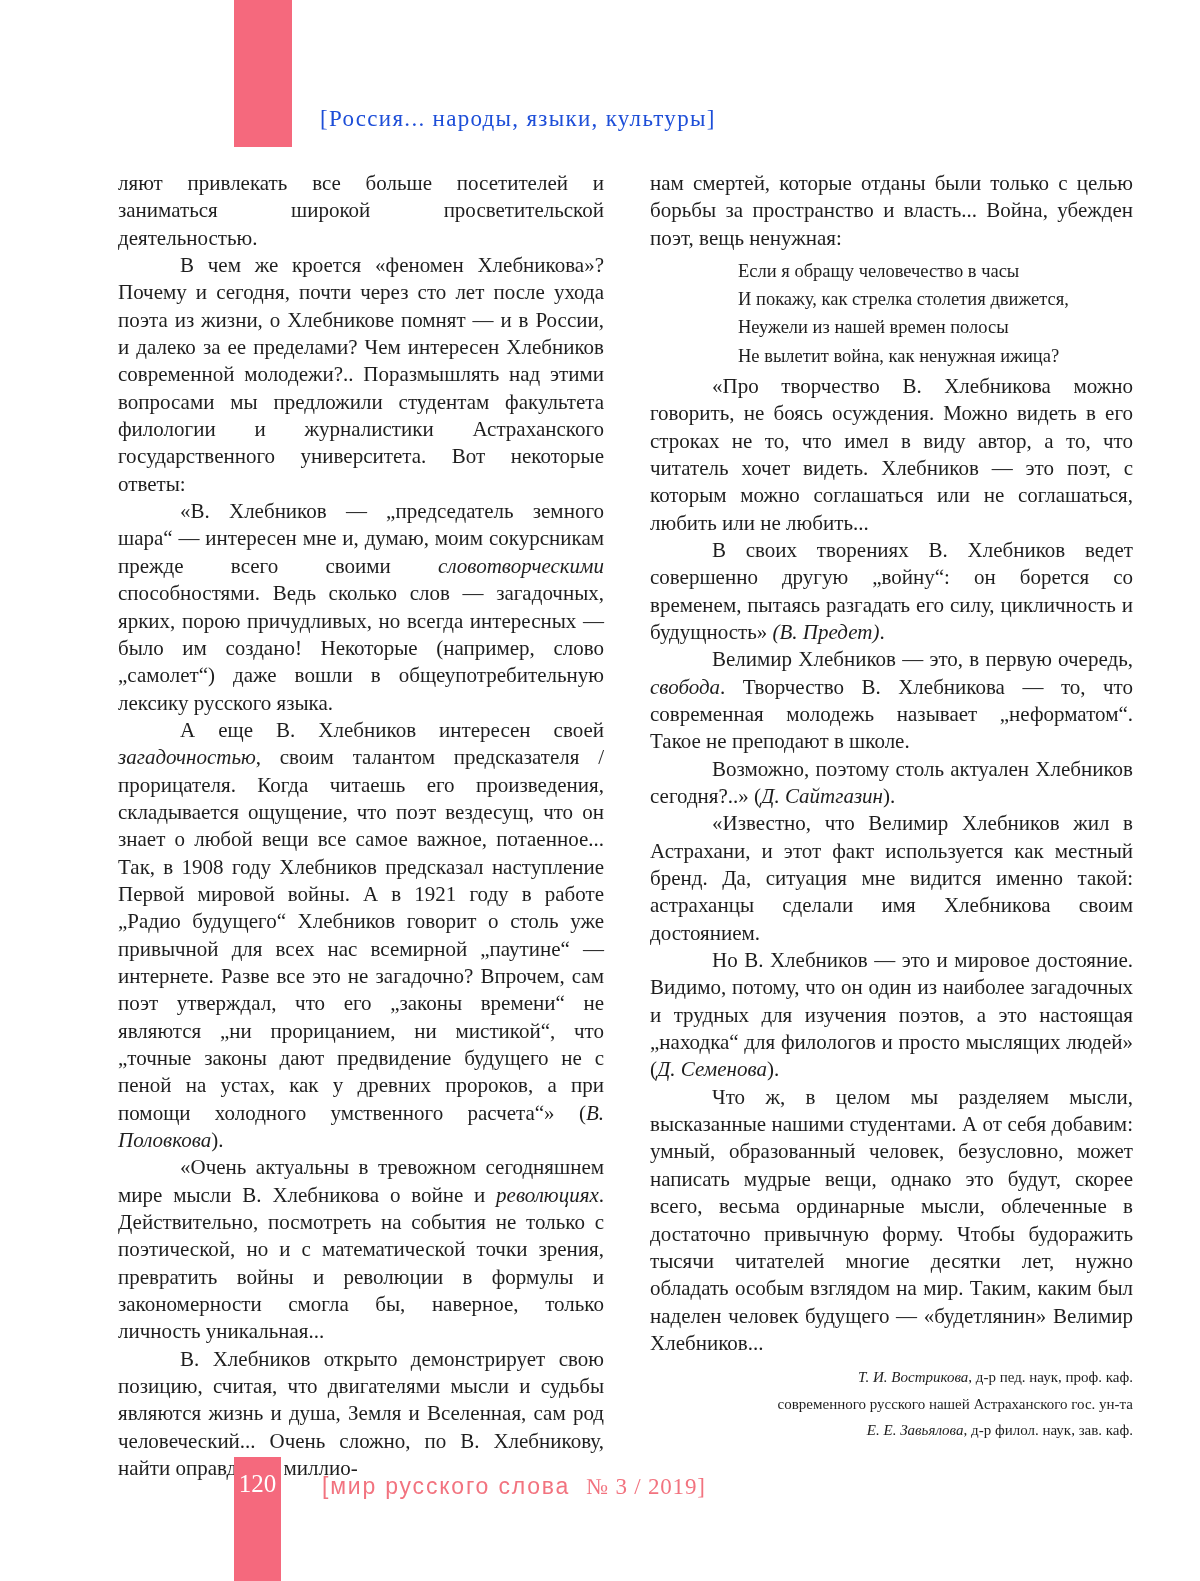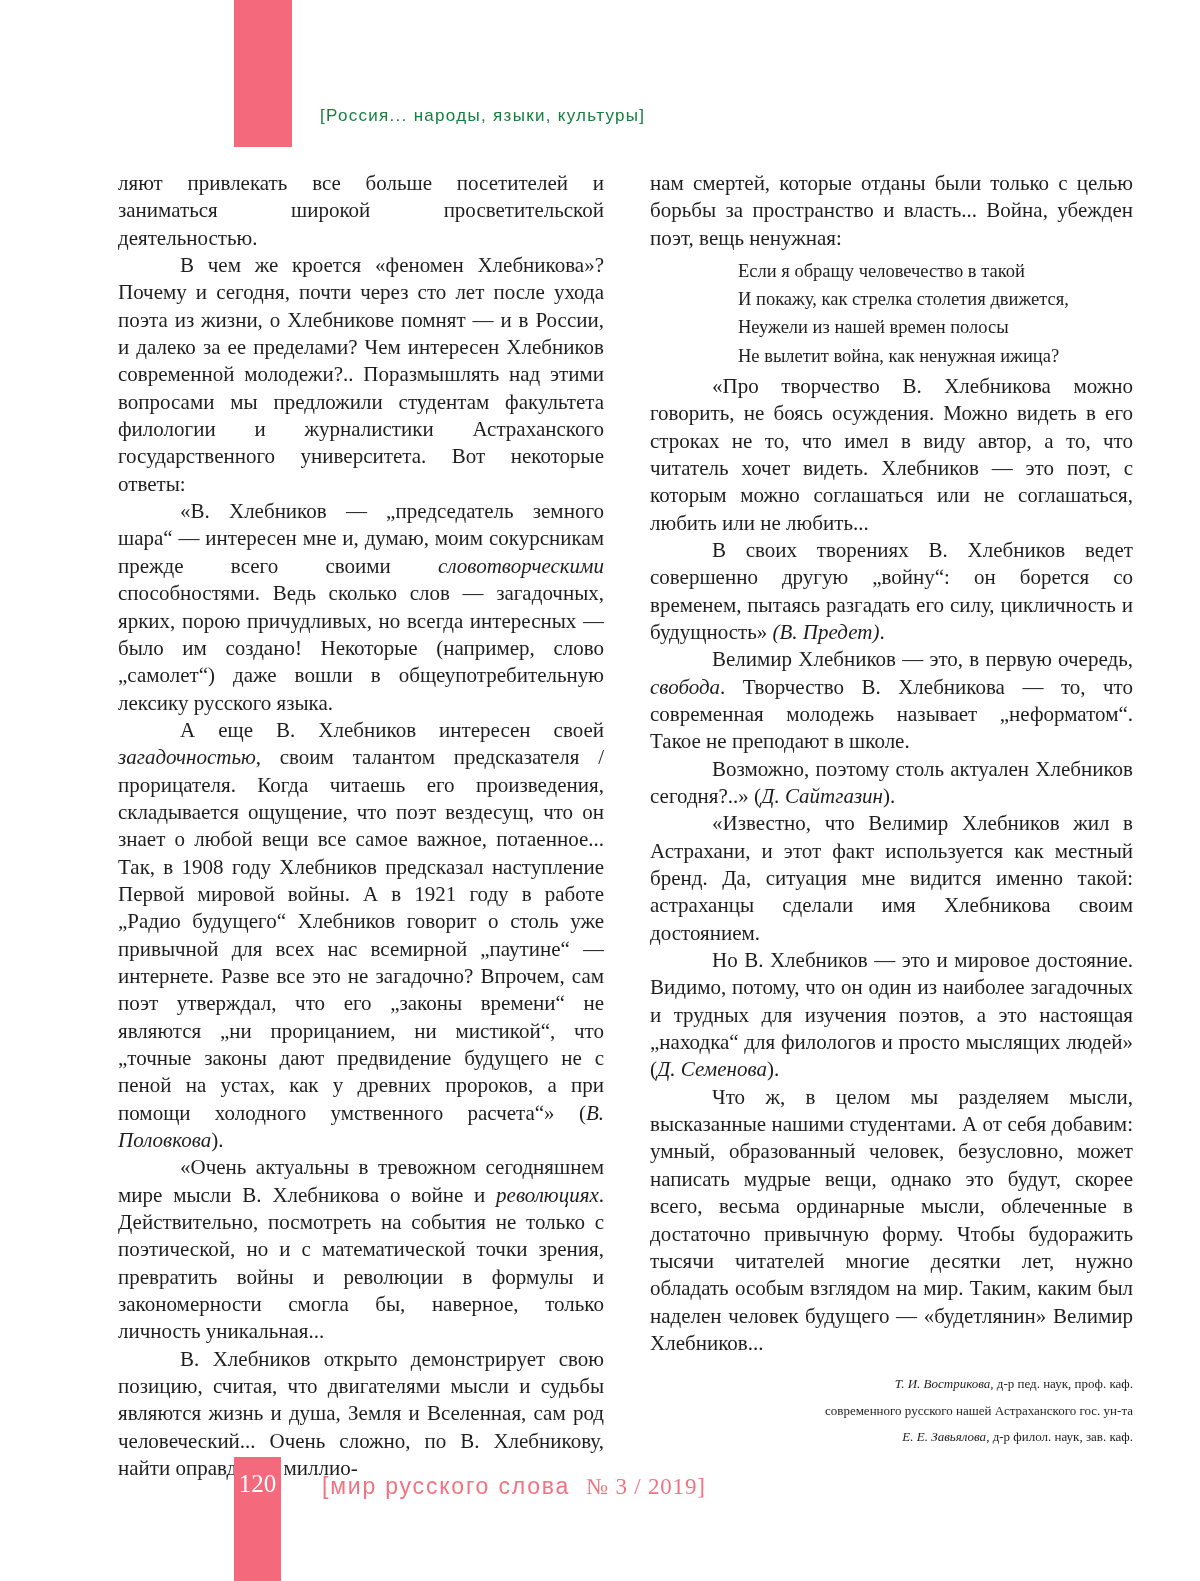--- a/index.html
+++ b/index.html
@@ -11,45 +11,45 @@
     color:#1e1e1e;
     overflow:hidden;
   }
   .top-bar{
     position:absolute;left:234px;top:0;
     width:58px;height:147px;
     background:#f5697d;
   }
   .header-tag{
     position:absolute;left:320px;top:106px;
-    font-family:Liberation Sans, sans-serif;
-    font-size:17px;letter-spacing:1.3px;
-    color:#15803d;
+    font-family:Liberation Serif, serif;
+    font-size:23px;letter-spacing:1.3px;
+    color:#1d4ed8;
   }
   .column{
     position:absolute;top:170px;
     text-align:justify;
     font-size:21px;line-height:27.35px;
     hyphens:auto;-webkit-hyphens:auto;
   }
   .column-left{left:118px;width:486px;}
   .column-right{left:650px;width:483px;}
   p.para{margin:0;padding:0;}
   p.para.indent{text-indent:62px;}
   .para em{font-style:italic;}
   .verse{
     margin:5px 0 3px 88px;
     font-size:18.5px;line-height:28.2px;
     text-align:left;
   }
   .verse .verse-line{white-space:nowrap;}
   .sig{
-    margin-top:14px;
+    margin-top:7px;
     text-align:right;
-    font-size:13px;line-height:26.6px;
+    font-size:15px;line-height:26.6px;
   }
   .sig em{font-style:italic;}
   .footer-bar{
     position:absolute;left:234px;top:1457px;
     width:47px;height:124px;
     background:#f5697d;
     color:#ffffff;
     text-align:center;
     font-family:"Liberation Serif",serif;
     font-size:25px;
@@ -85,21 +85,21 @@
       <p class="para indent"><span>В чем же кроется «феномен Хлебникова»? Почему и сегодня, почти через сто лет после ухода поэта из жизни, о Хлебникове помнят — и в России, и далеко за ее пределами? Чем интересен Хлебников современной молодежи?.. Поразмышлять над этими вопросами мы предложили студентам факультета филологии и журналистики Астраханского государственного университета. Вот некоторые ответы:</span></p>
       <p class="para indent"><span>«В. Хлебников — „председатель земного шара“ — интересен мне и, думаю, моим сокурсникам прежде всего своими </span><em>словотворческими</em><span> способностями. Ведь сколько слов — загадочных, ярких, порою причудливых, но всегда интересных — было им создано! Некоторые (например, слово „самолет“) даже вошли в общеупотребительную лексику русского языка.</span></p>
       <p class="para indent"><span>А еще В. Хлебников интересен своей </span><em>загадочностью</em><span>, своим талантом предсказателя / прорицателя. Когда читаешь его произведения, складывается ощущение, что поэт вездесущ, что он знает о любой вещи все самое важное, потаенное... Так, в 1908 году Хлебников предсказал наступление Первой мировой войны. А в 1921 году в работе „Радио будущего“ Хлебников говорит о столь уже привычной для всех нас всемирной „паутине“ — интернете. Разве все это не загадочно? Впрочем, сам поэт утверждал, что его „законы времени“ не являются „ни прорицанием, ни мистикой“, что „точные законы дают предвидение будущего не с пеной на устах, как у древних пророков, а при помощи холодного умственного расчета“» (</span><em>В. Половкова</em><span>).</span></p>
       <p class="para indent"><span>«Очень актуальны в тревожном сегодняшнем мире мысли В. Хлебникова о войне и </span><em>революциях</em><span>. Действительно, посмотреть на события не только с поэтической, но и с математической точки зрения, превратить войны и революции в формулы и закономерности смогла бы, наверное, только личность уникальная...</span></p>
       <p class="para indent"><span>В. Хлебников открыто демонстрирует свою позицию, считая, что двигателями мысли и судьбы являются жизнь и душа, Земля и Вселенная, сам род человеческий... Очень сложно, по В. Хлебникову, найти оправдание миллио-</span></p>
     </div>
 
   <div class="column column-right" id="col-right">
       <p class="para"><span>нам смертей, которые отданы были только с целью борьбы за пространство и власть... Война, убежден поэт, вещь ненужная:</span></p>
       <div class="verse">
-        <div class="verse-line">Если я обращу человечество в такой</div>
+        <div class="verse-line">Если я обращу человечество в часы</div>
         <div class="verse-line">И покажу, как стрелка столетия движется,</div>
         <div class="verse-line">Неужели из нашей времен полосы</div>
         <div class="verse-line">Не вылетит война, как ненужная ижица?</div>
       </div>
       <p class="para indent"><span>«Про творчество В. Хлебникова можно говорить, не боясь осуждения. Можно видеть в его строках не то, что имел в виду автор, а то, что читатель хочет видеть. Хлебников — это поэт, с которым можно соглашаться или не соглашаться, любить или не любить...</span></p>
       <p class="para indent"><span>В своих творениях В. Хлебников ведет совершенно другую „войну“: он борется со временем, пытаясь разгадать его силу, цикличность и будущность» </span><em>(В. Предет)</em><span>.</span></p>
       <p class="para indent"><span>Велимир Хлебников — это, в первую очередь, </span><em>свобода</em><span>. Творчество В. Хлебникова — то, что современная молодежь называет „неформатом“. Такое не преподают в школе.</span></p>
       <p class="para indent"><span>Возможно, поэтому столь актуален Хлебников сегодня?..» (</span><em>Д. Сайтгазин</em><span>).</span></p>
       <p class="para indent"><span>«Известно, что Велимир Хлебников жил в Астрахани, и этот факт используется как местный бренд. Да, ситуация мне видится именно такой: астраханцы сделали имя Хлебникова своим достоянием.</span></p>
       <p class="para indent"><span>Но В. Хлебников — это и мировое достояние. Видимо, потому, что он один из наиболее загадочных и трудных для изучения поэтов, а это настоящая „находка“ для филологов и просто мыслящих людей» (</span><em>Д. Семенова</em><span>).</span></p>

